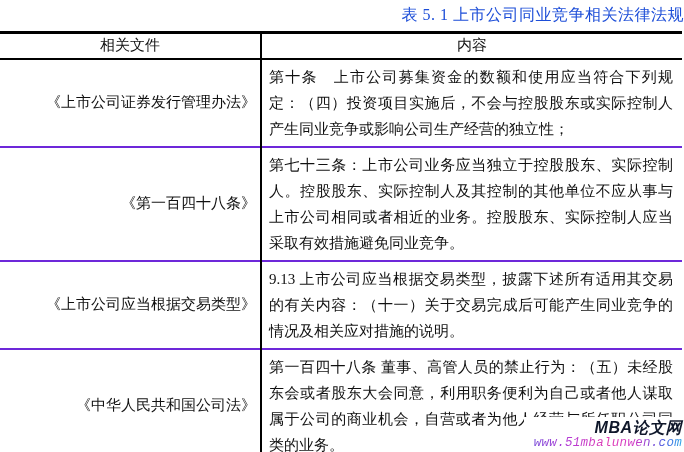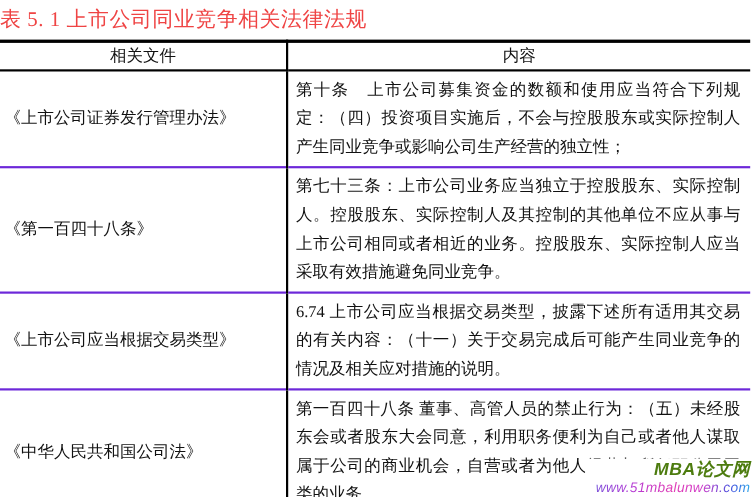--- a/index.html
+++ b/index.html
@@ -10,24 +10,24 @@
   body {
     width: 684px;
     height: 452px;
     overflow: hidden;
     position: relative;
     font-family: "Liberation Serif", "DejaVu Serif", serif;
     color: #111111;
   }
   .caption {
     margin-top: 5px;
-    text-align: left;
-    font-size: 19px;
+    text-align: right;
+    font-size: 16px;
     letter-spacing: 0.5px;
-    color: #ef4444;
+    color: #1d4ed8;
   }
   table.regs {
     border-collapse: collapse;
     table-layout: fixed;
     width: 682px;
     margin-top: 5px;
     border-top: 3px solid #000000;
     border-bottom: 4px solid #000000;
   }
   col.c-doc { width: 261px; }
@@ -37,21 +37,21 @@
     font-weight: normal;
     font-size: 15px;
     border-bottom: 2px solid #000000;
     text-align: center;
     padding: 0;
   }
   th.doc-h { border-right: 2px solid #000000; }
   tbody tr + tr td { border-top: 2px solid #6d28d9; }
   td.doc {
     border-right: 2px solid #000000;
-    text-align: left;
+    text-align: right;
     vertical-align: middle;
     font-size: 15px;
     padding: 0 4px;
   }
   td.content {
     vertical-align: middle;
     font-size: 15px;
     line-height: 26px;
     text-align: justify;
     text-justify: inter-ideograph;
@@ -69,25 +69,25 @@
     background: #ffffff;
     text-align: right;
     padding: 2px 0 2px 10px;
     line-height: 1.08;
   }
   .wm-brand {
     font-family: "Liberation Sans", sans-serif;
     font-style: italic;
     font-weight: bold;
     font-size: 16px;
-    color: #4d7c0f;
+    color: #0f172a;
     letter-spacing: 0.5px;
   }
   .wm-url {
-    font-family: Liberation Sans, sans-serif;
+    font-family: Liberation Mono, monospace;
     font-style: italic;
     font-size: 12.5px;
     letter-spacing: 0.3px;
     color: #c13bd0;
   }
   @supports ((-webkit-background-clip: text) or (background-clip: text)) {
     .wm-url {
       background: linear-gradient(90deg, #7a4bd8 0%, #b23bd6 22%, #e03bb4 50%, #d03bc8 68%, #4455e0 88%, #2ba8e8 100%);
       -webkit-background-clip: text;
       background-clip: text;
@@ -115,21 +115,21 @@
     <tr class="r1">
       <td class="doc">《上市公司证券发行管理办法》</td>
       <td class="content">第十条　上市公司募集资金的数额和使用应当符合下列规定：（四）投资项目实施后，不会与控股股东或实际控制人产生同业竞争或影响公司生产经营的独立性；</td>
     </tr>
     <tr class="r2">
       <td class="doc">《第一百四十八条》</td>
       <td class="content">第七十三条：上市公司业务应当独立于控股股东、实际控制人。控股股东、实际控制人及其控制的其他单位不应从事与上市公司相同或者相近的业务。控股股东、实际控制人应当采取有效措施避免同业竞争。</td>
     </tr>
     <tr class="r3">
       <td class="doc">《上市公司应当根据交易类型》</td>
-      <td class="content">6.74 上市公司应当根据交易类型，披露下述所有适用其交易的有关内容：（十一）关于交易完成后可能产生同业竞争的情况及相关应对措施的说明。</td>
+      <td class="content">9.13 上市公司应当根据交易类型，披露下述所有适用其交易的有关内容：（十一）关于交易完成后可能产生同业竞争的情况及相关应对措施的说明。</td>
     </tr>
     <tr class="r4">
       <td class="doc">《中华人民共和国公司法》</td>
       <td class="content">第一百四十八条 董事、高管人员的禁止行为：（五）未经股东会或者股东大会同意，利用职务便利为自己或者他人谋取属于公司的商业机会，自营或者为他人经营与所任职公司同类的业务。</td>
     </tr>
   </tbody>
 </table>
 
 <div class="watermark">
   <div class="wm-brand">MBA论文网</div>

